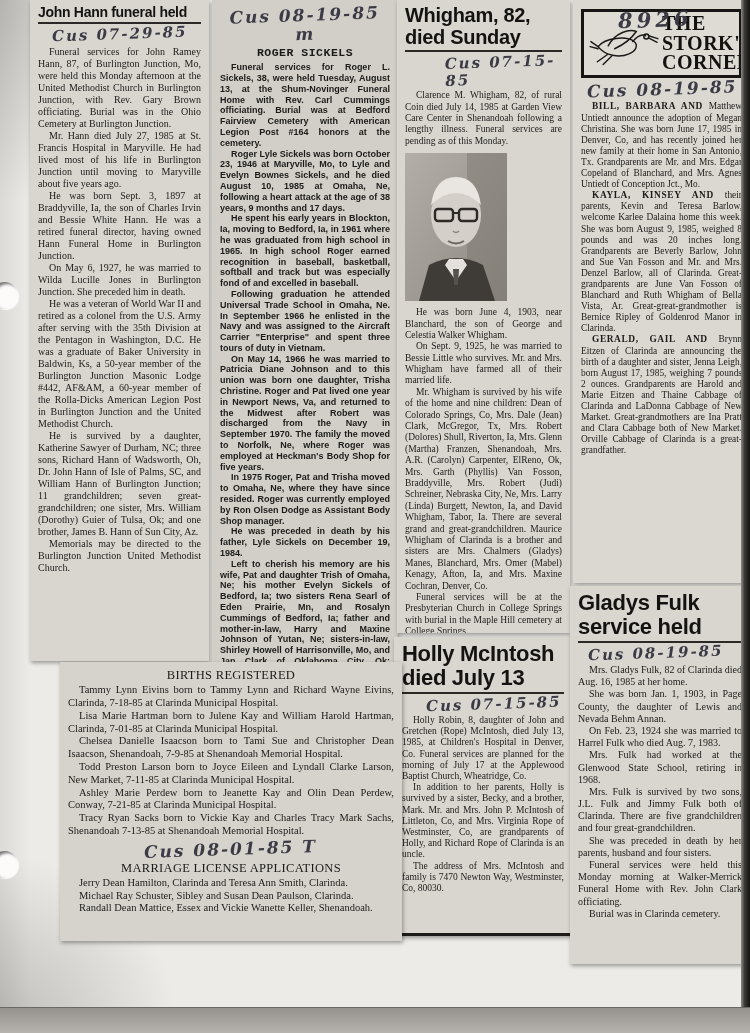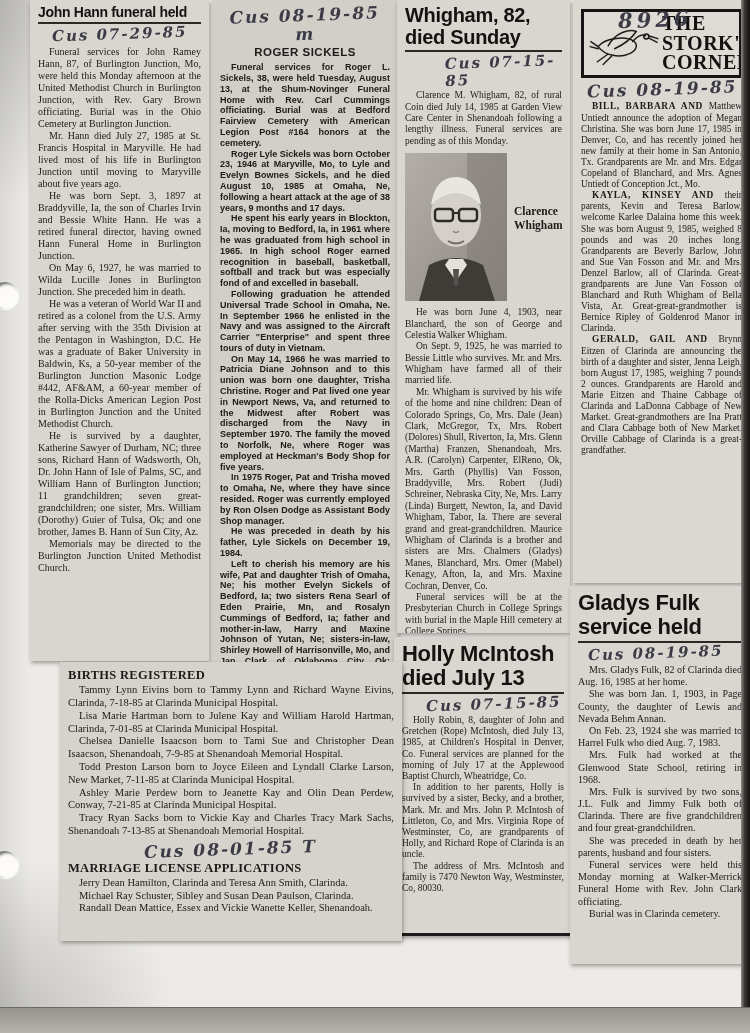--- a/index.html
+++ b/index.html
@@ -23,38 +23,38 @@
     border-bottom:2px solid #2a2926; padding-bottom:2px; margin-bottom:2px;
   }
   .para{margin:0; text-indent:11px; text-align:justify;}
   .hw{
     font-family:"DejaVu Serif", serif; font-style:italic; font-weight:bold;
     color:#3b3a45; display:inline-block; transform:rotate(-2deg);
     letter-spacing:2px; font-size:15px; line-height:1.1;
   }
   .hw-line{margin:1px 0 3px 14px;}
   .section-title{
-    font-weight:bold; font-size:12.5px; margin:1px 0;
+    text-align:center; font-weight:normal; font-size:12.5px; margin:1px 0;
     letter-spacing:0.3px;
   }
   
   #clip-hann{left:30px; top:0; width:179px; height:661px; font-size:10px; line-height:1.2;}
   #clip-sickels{left:212px; top:0; width:186px; height:699px;
     font-family:"Liberation Sans", sans-serif; font-weight:bold;
     font-size:9px; line-height:1.2; background:#d2cfc9;}
   #clip-sickels .para{font-weight:bold;}
   #clip-whigham{left:397px; top:0; width:173px; height:633px; font-size:9.5px; line-height:1.2;}
   #clip-mcintosh{left:394px; top:637px; width:178px; height:299px; font-size:9.5px; line-height:1.18;
     border-bottom:3px solid #1d1c1a;}
   #clip-stork{left:573px; top:0; width:177px; height:583px; font-size:9.4px; line-height:1.18; background:#dbd8d2;}
   #clip-fulk{left:570px; top:586px; width:180px; height:378px; font-size:10px; line-height:1.22;}
   #clip-births{left:60px; top:662px; width:342px; height:279px; font-size:10.5px; line-height:1.22; background:#d6d3cd;}
   
   .small-head{
-    text-align:center; font-family:Liberation Sans, sans-serif;
+    text-align:center; font-family:Liberation Mono, monospace;
     font-weight:bold; font-size:11.5px; letter-spacing:0.5px; margin:0 0 2px 0;
   }
   
   .photo-row{display:flex; align-items:flex-start; gap:7px; margin:6px 0 6px 0;}
   .photo-frame{width:102px; height:148px; flex:0 0 auto; background:#9b968f; box-shadow:0 0 0 1px #777 inset;}
   .photo-caption{font-weight:bold; font-size:11.5px; padding-top:52px; font-family:"Liberation Serif", serif;}
   
   .stork-box{
     border:3px solid #161513; display:flex; align-items:center;
     padding:2px 4px; margin:4px 0 2px 0; background:#dedbd5; position:relative;
@@ -141,21 +141,20 @@
           <path d="M48 116 L54 116 L53 132 L49 132 Z" fill="#55514c"></path>
           <ellipse cx="51" cy="62" rx="25" ry="32" fill="#d4cfc8"></ellipse>
           <path d="M26 52 Q30 24 51 24 Q72 24 76 52 Q64 40 51 40 Q38 40 26 52 Z" fill="#e9e6e1"></path>
           <rect x="30" y="56" width="18" height="12" rx="3" fill="none" stroke="#2c2a27" stroke-width="2.4"></rect>
           <rect x="54" y="56" width="18" height="12" rx="3" fill="none" stroke="#2c2a27" stroke-width="2.4"></rect>
           <line x1="48" y1="60" x2="54" y2="60" stroke="#2c2a27" stroke-width="2"></line>
           <path d="M48 78 Q51 81 54 78" fill="none" stroke="#8b857d" stroke-width="1.5"></path>
           <path d="M43 88 Q51 93 59 88" fill="none" stroke="#6e6861" stroke-width="2"></path>
         </svg>
       </div>
-      <div class="photo-caption">Clarence Whigham</div>
     </div>
     <div>
         <p class="para">He was born June 4, 1903, near Blanchard, the son of George and Celestia Walker Whigham.</p>
         <p class="para">On Sept. 9, 1925, he was married to Bessie Little who survives. Mr. and Mrs. Whigham have farmed all of their married life.</p>
         <p class="para">Mr. Whigham is survived by his wife of the home and nine children: Dean of Colorado Springs, Co, Mrs. Dale (Jean) Clark, McGregor, Tx, Mrs. Robert (Dolores) Shull, Riverton, Ia, Mrs. Glenn (Martha) Franzen, Shenandoah, Mrs. A.R. (Carolyn) Carpenter, ElReno, Ok, Mrs. Garth (Phyllis) Van Fosson, Braddyville, Mrs. Robert (Judi) Schreiner, Nebraska City, Ne, Mrs. Larry (Linda) Burgett, Newton, Ia, and David Whigham, Tabor, Ia. There are several grand and great-grandchildren. Maurice Whigham of Clarinda is a brother and sisters are Mrs. Chalmers (Gladys) Manes, Blanchard, Mrs. Omer (Mabel) Kenagy, Afton, Ia, and Mrs. Maxine Cochran, Denver, Co.</p>
         <p class="para">Funeral services will be at the Presbyterian Church in College Springs with burial in the Maple Hill cemetery at College Springs.</p>
       </div>
   </div>
 
   <div class="clip" id="clip-mcintosh">

